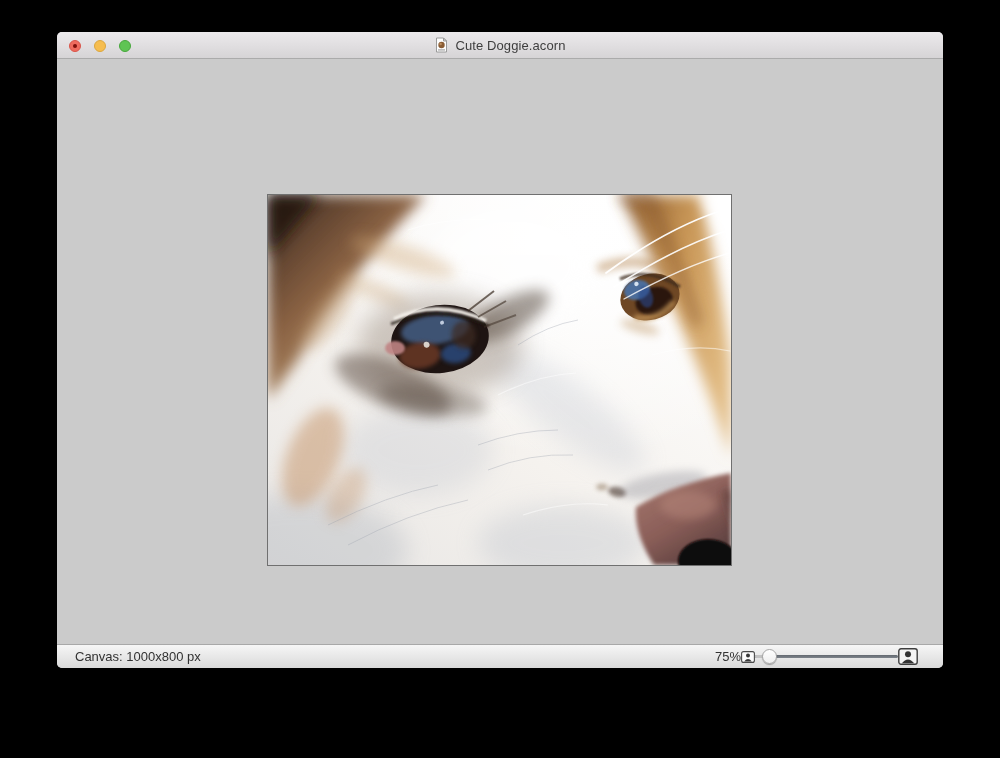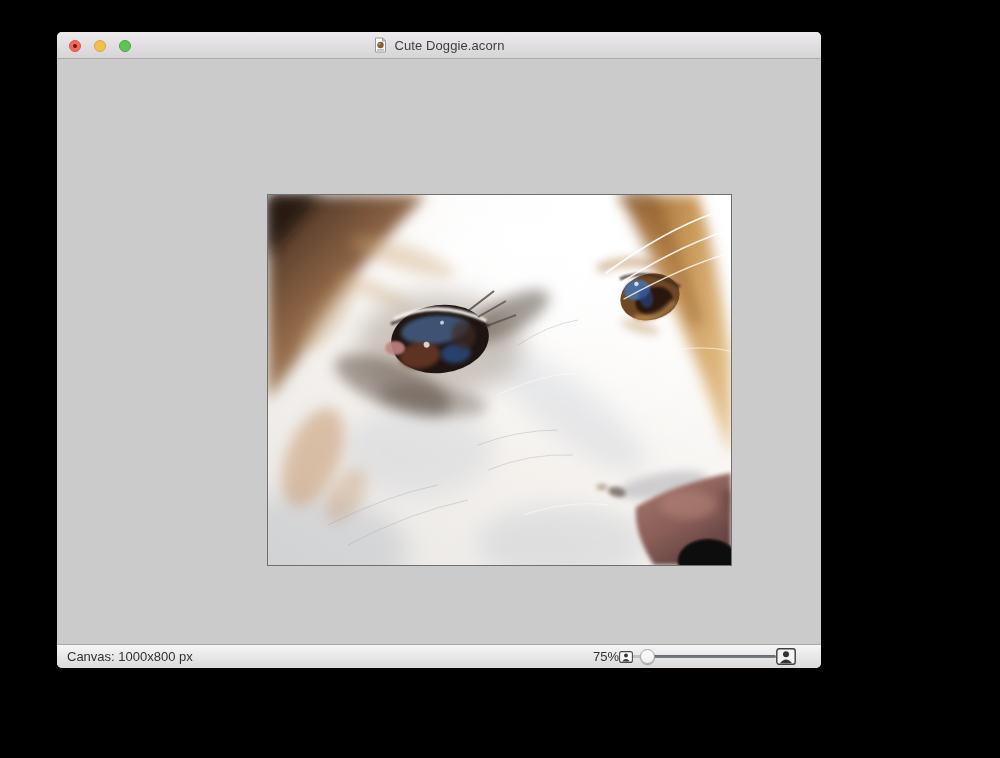--- a/index.html
+++ b/index.html
@@ -1,37 +1,37 @@
 <!DOCTYPE html>
 <html><head>
 <meta charset="utf-8">
 <style>
   html,body{margin:0;padding:0;width:1000px;height:758px;background:#000;overflow:hidden;
     font-family:"Liberation Sans","DejaVu Sans",sans-serif;}
-  .window{position:absolute;left:57px;top:32px;width:764px;height:636px;border-radius:5px;
+  .window{position:absolute;left:57px;top:32px;width:886px;height:636px;border-radius:5px;
     background:#cbcbcb;overflow:hidden;box-shadow:0 10px 30px rgba(0,0,0,.6);}
   .titlebar{position:absolute;top:0;left:0;right:0;height:26px;
     background:linear-gradient(#eceaec,#d6d4d6);border-bottom:1px solid #ababab;
     display:flex;align-items:center;justify-content:center;}
   .traffic{position:absolute;left:12px;top:8px;display:flex;gap:13px;}
   .light{width:12px;height:12px;border-radius:50%;box-sizing:border-box;position:relative;}
   .light.red{background:#ef6b5e;border:1px solid #d9554a;}
   .light.red::after{content:"";position:absolute;left:3px;top:3px;width:4px;height:4px;border-radius:50%;background:#7c100b;}
   .light.yellow{background:#f6bd4f;border:1px solid #dba63e;}
   .light.green{background:#5fc454;border:1px solid #47a73c;}
   .titlegroup{display:flex;align-items:center;gap:6px;}
   .title-text{font-size:13px;color:#3e3e3e;letter-spacing:.1px;}
   .canvas-area{position:absolute;top:27px;left:0;right:0;bottom:24px;background:#cbcbcb;}
   .image-frame{position:absolute;left:210px;top:135px;width:463px;height:370px;
     border:1px solid #707070;background:#f5f1ec;overflow:hidden;}
   .image-frame svg{display:block;}
   .statusbar{position:absolute;left:0;right:0;bottom:0;height:23px;
     background:linear-gradient(#f6f6f6,#dadada);border-top:1px solid #a8a8a8;
     display:flex;align-items:center;}
-  .canvas-info{margin-left:10px;font-size:13px;color:#323232;}
+  .canvas-info{margin-left:18px;font-size:13px;color:#323232;}
   .zoom-cluster{position:absolute;right:25px;top:0;height:23px;display:flex;align-items:center;}
   .zoom-text{font-size:13px;color:#323232;}
   .slider{position:relative;width:143px;height:15px;}
   .track{position:absolute;left:0;right:0;top:6px;height:3px;border-radius:1.5px;
     background:linear-gradient(#63696f,#7d838b);}
   .track-pre{position:absolute;left:0;top:6px;width:14px;height:3px;border-radius:1.5px;background:#c3c3c3;}
   .thumb{position:absolute;left:7px;top:0;width:15px;height:15px;border-radius:50%;
     background:linear-gradient(#ffffff,#eeeeee);border:1px solid #a6a6a6;box-sizing:border-box;
     box-shadow:0 1px 1px rgba(0,0,0,.3);}
   .icon-btn{display:flex;align-items:center;}

